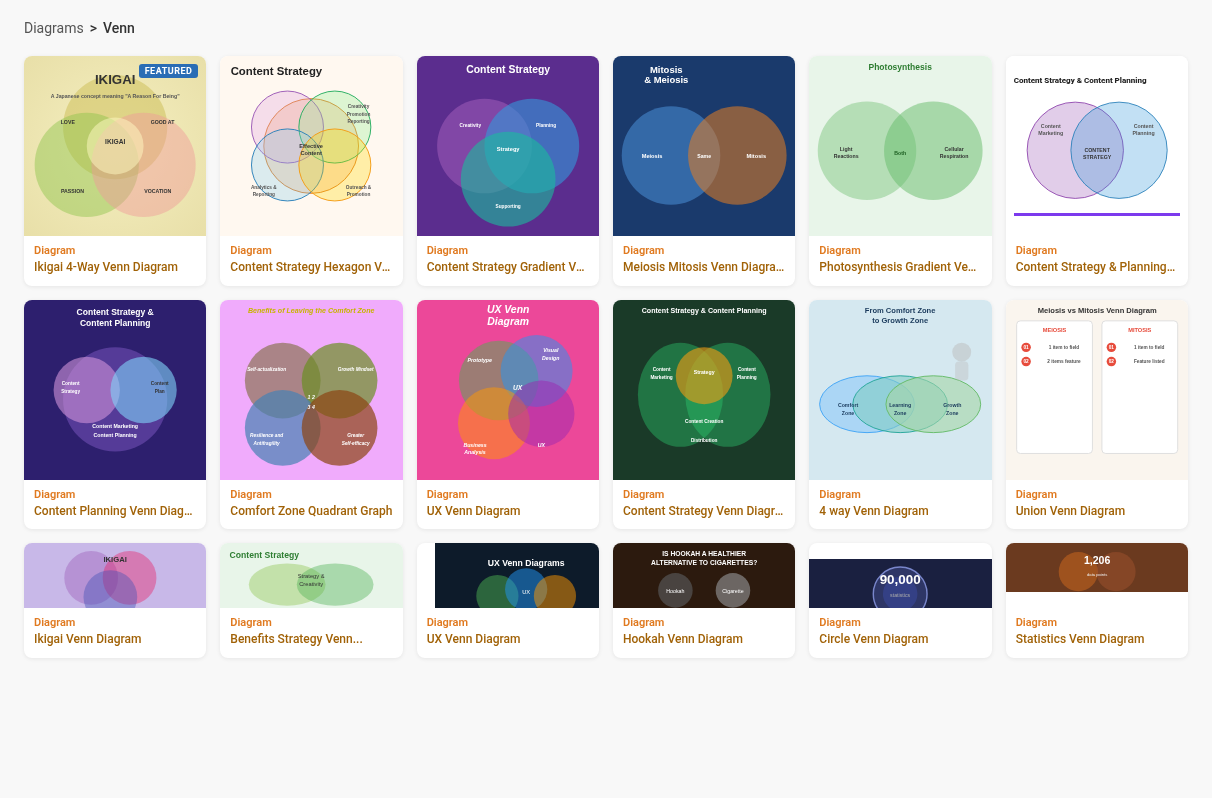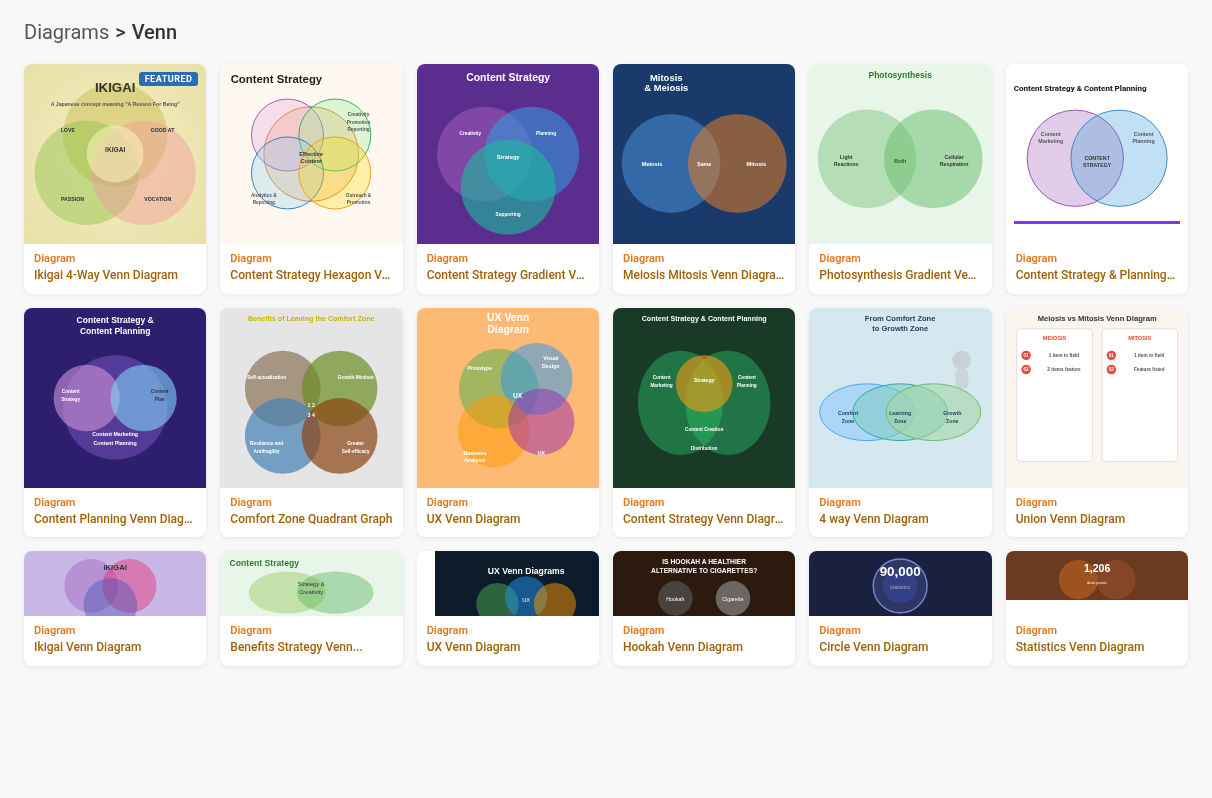--- a/index.html
+++ b/index.html
@@ -3,21 +3,21 @@
   <meta charset="utf-8">
   <style>
     * { box-sizing: border-box; margin: 0; padding: 0; }
     body {
       font-family: -apple-system, BlinkMacSystemFont, 'Segoe UI', Roboto, sans-serif;
       background: #f8f8f8;
       color: #333;
       padding: 20px 24px;
     }
     .breadcrumb {
-      font-size: 20px;
+      font-size: 14px;
       color: #555;
       margin-bottom: 20px;
       display: flex;
       align-items: center;
       gap: 6px;
     }
     .breadcrumb a {
       color: #555;
       text-decoration: none;
     }
@@ -269,21 +269,21 @@
       </div>
     </div>
     <div class="card-body">
       <div class="card-type">Diagram</div>
       <div class="card-title">Content Planning Venn Diagram</div>
     </div>
   </div>
 
   <div class="card">
     <div class="card-thumb">
-      <div class="card-thumb-inner" style="background: #e5e5e5;">
+      <div class="card-thumb-inner" style="background: #f0abfc; font-style: italic;">
         <svg viewBox="0 0 190 190" preserveAspectRatio="xMidYMid meet">
           <text x="95" y="14" text-anchor="middle" font-size="7.5" font-weight="700" fill="#c8b400" font-family="Arial">Benefits of Leaving the Comfort Zone</text>
           <circle cx="65" cy="85" r="40" fill="#8b7355" fill-opacity="0.7"></circle>
           <circle cx="125" cy="85" r="40" fill="#6b8e23" fill-opacity="0.7"></circle>
           <circle cx="65" cy="135" r="40" fill="#4682b4" fill-opacity="0.7"></circle>
           <circle cx="125" cy="135" r="40" fill="#8b4513" fill-opacity="0.7"></circle>
           <text x="48" y="75" text-anchor="middle" font-size="5" fill="#fff" font-family="Arial">Self-actualization</text>
           <text x="142" y="75" text-anchor="middle" font-size="5" fill="#fff" font-family="Arial">Growth Mindset</text>
           <text x="48" y="145" text-anchor="middle" font-size="5" fill="#fff" font-family="Arial">Resilience and</text>
           <text x="48" y="153" text-anchor="middle" font-size="5" fill="#fff" font-family="Arial">Antifragility</text>
@@ -295,21 +295,21 @@
       </div>
     </div>
     <div class="card-body">
       <div class="card-type">Diagram</div>
       <div class="card-title">Comfort Zone Quadrant Graph</div>
     </div>
   </div>
 
   <div class="card">
     <div class="card-thumb">
-      <div class="card-thumb-inner" style="background: #fdba74;">
+      <div class="card-thumb-inner" style="background: #ec4899; font-style: italic;">
         <svg viewBox="0 0 190 190" preserveAspectRatio="xMidYMid meet">
           <text x="95" y="14" text-anchor="middle" font-size="11" font-weight="800" fill="#fff" font-family="Arial">UX Venn</text>
           <text x="95" y="26" text-anchor="middle" font-size="11" font-weight="800" fill="#fff" font-family="Arial">Diagram</text>
           <circle cx="85" cy="85" r="42" fill="#4caf50" fill-opacity="0.5"></circle>
           <circle cx="125" cy="75" r="38" fill="#2196f3" fill-opacity="0.5"></circle>
           <circle cx="80" cy="130" r="38" fill="#ff9800" fill-opacity="0.5"></circle>
           <circle cx="130" cy="120" r="35" fill="#9c27b0" fill-opacity="0.5"></circle>
           <text x="65" y="65" text-anchor="middle" font-size="5.5" fill="#fff" font-family="Arial">Prototype</text>
           <text x="140" y="55" text-anchor="middle" font-size="5.5" fill="#fff" font-family="Arial">Visual</text>
           <text x="140" y="63" text-anchor="middle" font-size="5.5" fill="#fff" font-family="Arial">Design</text>
@@ -476,21 +476,21 @@
       </div>
     </div>
     <div class="card-body">
       <div class="card-type">Diagram</div>
       <div class="card-title">Hookah Venn Diagram</div>
     </div>
   </div>
 
   <div class="partial-card">
     <div class="partial-thumb">
-      <div style="width:100%;height:65px;background:#1a2040;display:flex;justify-content:center;">
+      <div style="width:100%;height:65px;background:#1a2040;display:flex;justify-content:center;margin-top:16px;">
         <svg viewBox="0 0 190 65" preserveAspectRatio="xMidYMid meet" style="width:100%;height:100%;">
           <circle cx="95" cy="35" r="28" fill="#5c6bc0" fill-opacity="0.3" stroke="#7986cb" stroke-width="1.5"></circle>
           <circle cx="95" cy="35" r="18" fill="#3f51b5" fill-opacity="0.4"></circle>
           <text x="95" y="25" text-anchor="middle" font-size="14" font-weight="900" fill="#fff" font-family="Arial">90,000</text>
           <text x="95" y="38" text-anchor="middle" font-size="5.5" fill="#aaa" font-family="Arial">statistics</text>
         </svg>
       </div>
     </div>
     <div class="card-body">
       <div class="card-type">Diagram</div>

